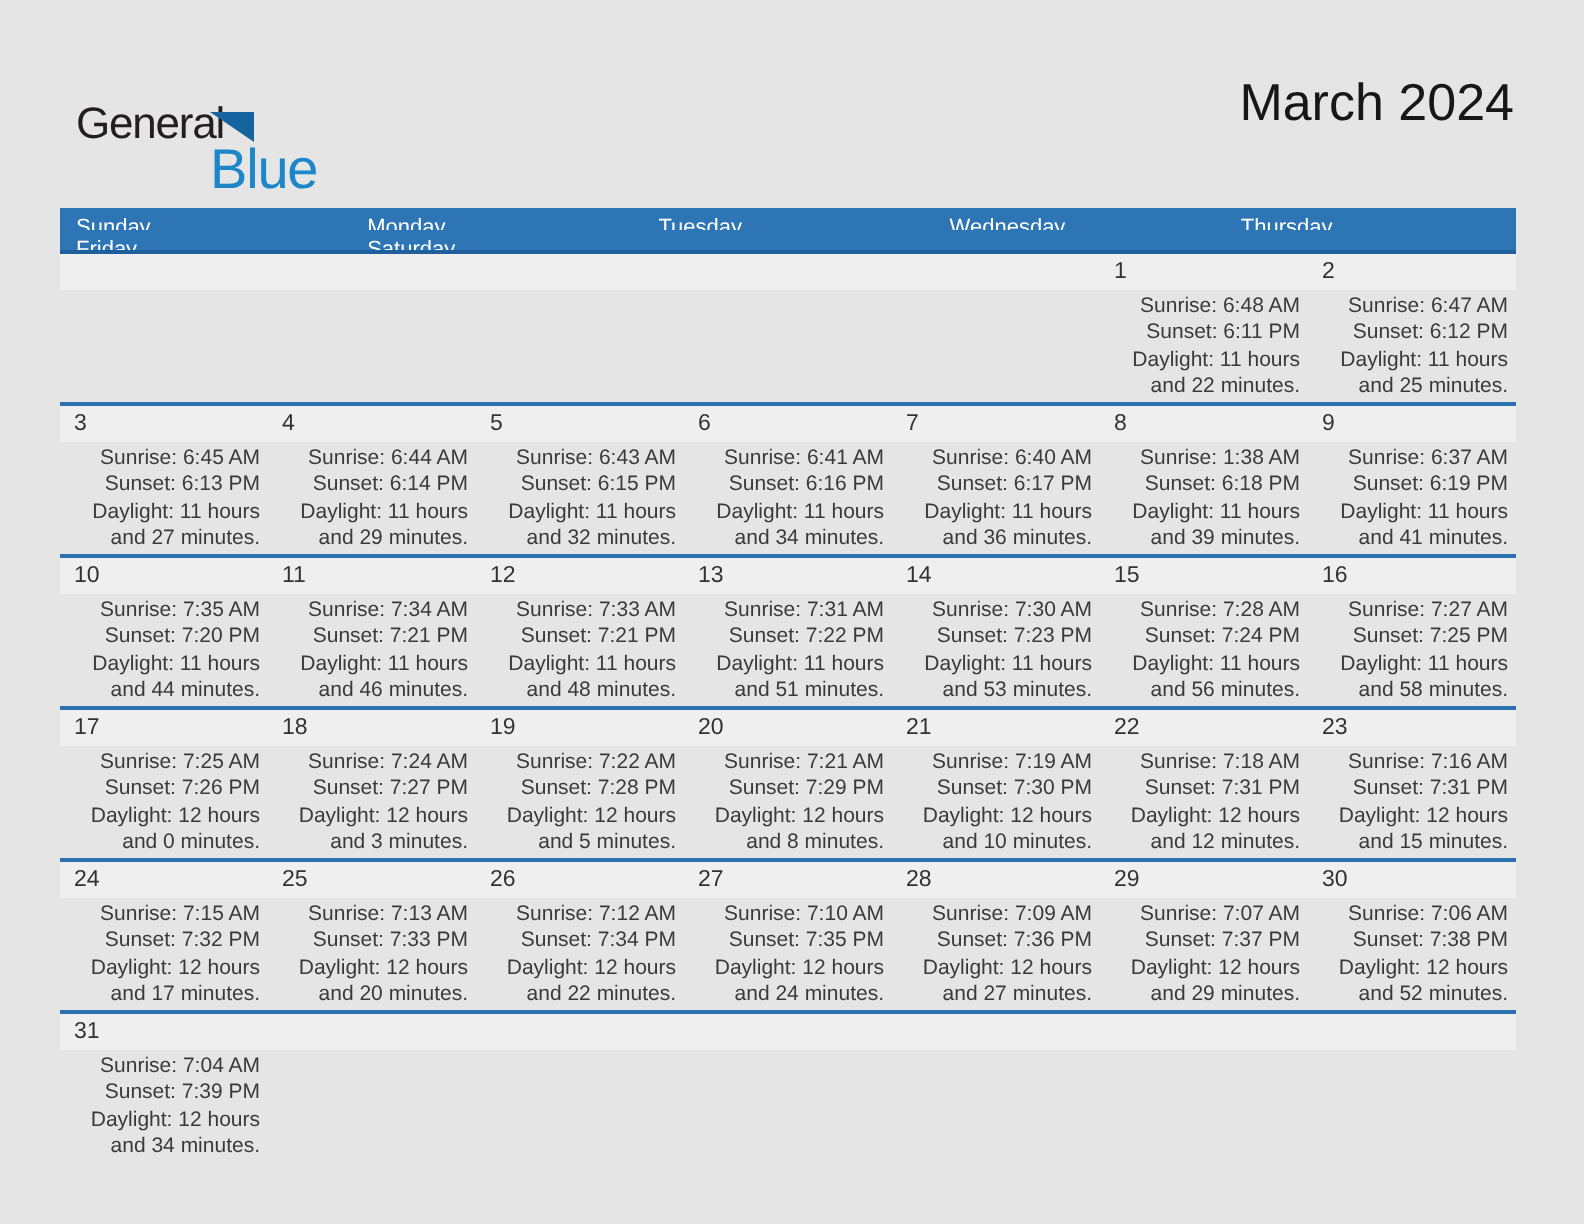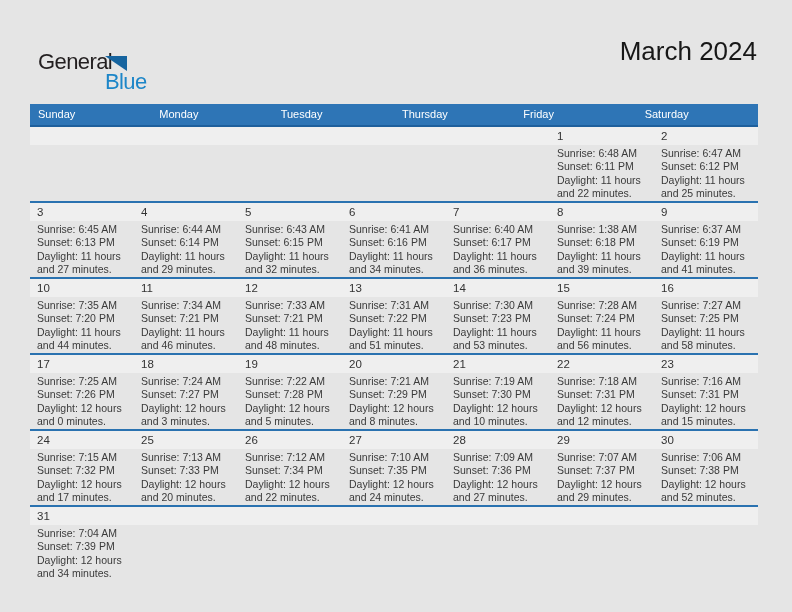--- a/index.html
+++ b/index.html
@@ -16,30 +16,30 @@
     position: absolute; left: 0; top: 0;
     font-size: 22px; letter-spacing: -0.6px; color: var(--logo-primary, #231f20);
   }
   .logo-triangle {
     position: absolute; left: 67px; top: 7px; width: 22px; height: 15px;
     background: var(--logo-triangle, #16649f);
     clip-path: polygon(0 0, 100% 0, 100% 100%);
   }
   .logo-blue {
     position: absolute; left: 67px; top: 20px;
-    font-size: 22px; letter-spacing: -0.6px; color: var(--logo-secondary, #1d86c8);
+    font-size: 28px; letter-spacing: -0.6px; color: var(--logo-secondary, #1d86c8);
   }
   .title-block { position: absolute; right: 35px; top: 36px; text-align: center; }
   .page-title { font-size: 26px; color: #171717; }
   .page-subtitle { margin-top: 11px; font-size: 13.5px; color: #1d1d1d; }
 
   
   .calendar { position: absolute; left: 30px; top: 104px; width: 728px; }
   .weekday-header {
-    display: grid; grid-template-columns: repeat(6, 1fr);
+    display: grid; grid-template-columns: repeat(5, 1fr);
     background: var(--header-bg, #2e75b6);
     border-bottom: 2px solid var(--header-edge, #1e5f9c);
     height: 21px;
   }
   .weekday-header .wd {
     color: var(--header-text, #ffffff);
     font-size: 11px; line-height: 21px; padding-left: 8px;
     overflow: hidden; white-space: nowrap;
   }
   .week {
@@ -49,20 +49,21 @@
   .week.last { border-bottom: none; }
   .daynum {
     background: var(--band-bg, #efefef);
     height: 18px; line-height: 18px;
     font-size: 11.5px; color: #333333; padding-left: 7px;
   }
   .info {
     height: 54px; padding: 2px 4px 0 7px;
     font-size: 10.5px; line-height: 13.4px; color: #3a3a3a;
     overflow: hidden;
+    text-align: right;
   }
   .info .line { white-space: nowrap; }
 </style>
 </head>
 <body>
 
 <div class="page">
 
   <div class="logo">
     <span class="logo-general">General</span>
@@ -72,20 +73,21 @@
 
   <div class="title-block">
     <div class="page-title">March 2024</div>
   </div>
 
   <div class="calendar">
     <div class="weekday-header">
       <span class="wd">Sunday</span>
       <span class="wd">Monday</span>
       <span class="wd">Tuesday</span>
+      <span class="wd">Wednesday</span>
       <span class="wd">Thursday</span>
       <span class="wd">Friday</span>
       <span class="wd">Saturday</span>
     </div>
     <div>
         <div class="week">
           <div>
             <div class="daynum"></div>
             <div class="info"></div>
           </div>

